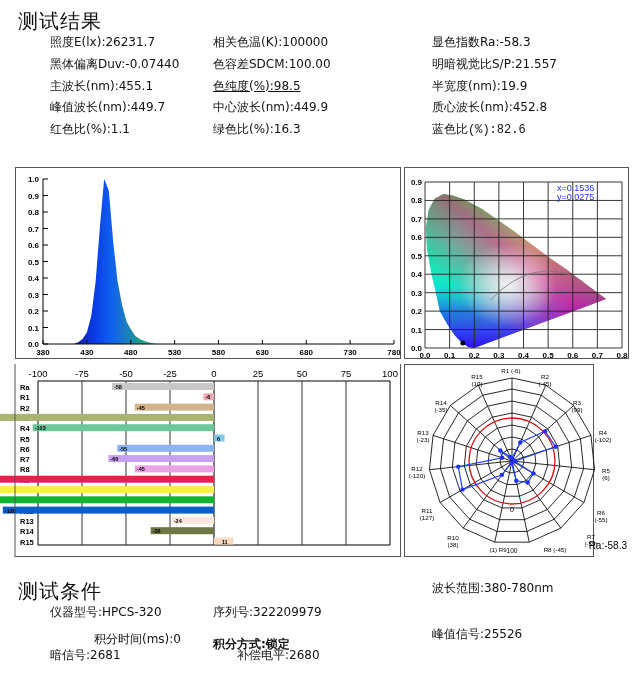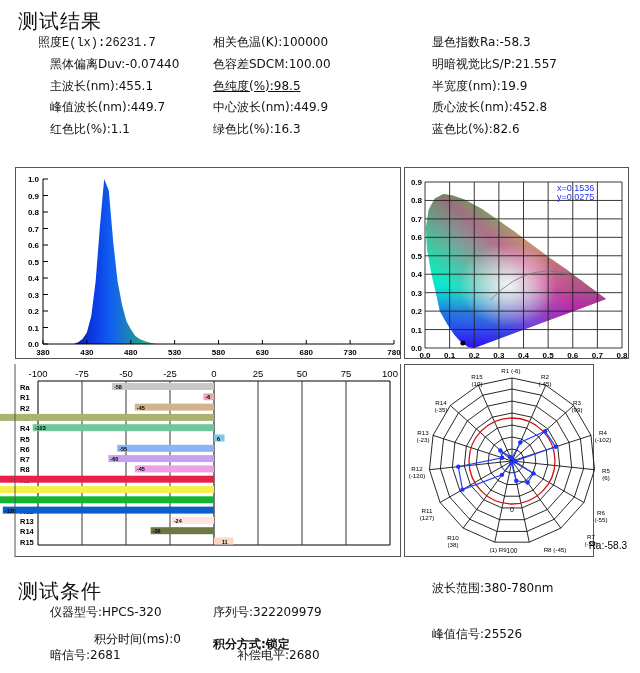--- a/index.html
+++ b/index.html
@@ -9,35 +9,35 @@
   .field { position:absolute; font-size:12px; white-space:nowrap; }
   .panel { position:absolute; border:1px solid #555; background:#fff; box-sizing:border-box; }
   .panel svg { position:absolute; left:0; top:0; }
   svg text { font-family:"Liberation Sans", sans-serif; }
 </style>
 </head>
 <body>
 
 <div class="section-title" style="top:8px;">测试结果</div>
 <div id="results-fields">
-    <div class="field" style="left: 38px; top: 34px; font-family: Liberation Mono, monospace;">照度E(lx):26231.7</div>
+    <div class="field" style="left: 50px; top: 34px;">照度E(lx):26231.7</div>
     <div class="field" style="left: 213px; top: 34px;">相关色温(K):100000</div>
     <div class="field" style="left: 432px; top: 34px;">显色指数Ra:-58.3</div>
     <div class="field" style="left: 50px; top: 55.8px;">黑体偏离Duv:-0.07440</div>
     <div class="field" style="left: 213px; top: 55.8px;">色容差SDCM:100.00</div>
     <div class="field" style="left: 432px; top: 55.8px;">明暗视觉比S/P:21.557</div>
     <div class="field" style="left: 50px; top: 77.6px;">主波长(nm):455.1</div>
     <div class="field" style="left: 213px; top: 77.6px; text-decoration: underline;">色纯度(%):98.5</div>
     <div class="field" style="left: 432px; top: 77.6px;">半宽度(nm):19.9</div>
     <div class="field" style="left: 50px; top: 99.4px;">峰值波长(nm):449.7</div>
     <div class="field" style="left: 213px; top: 99.4px;">中心波长(nm):449.9</div>
     <div class="field" style="left: 432px; top: 99.4px;">质心波长(nm):452.8</div>
     <div class="field" style="left: 50px; top: 121.2px;">红色比(%):1.1</div>
     <div class="field" style="left: 213px; top: 121.2px;">绿色比(%):16.3</div>
-    <div class="field" style="left: 432px; top: 121.2px;">蓝色比(%):82.6</div>
+    <div class="field" style="left: 432px; top: 121.2px; font-family: Liberation Mono, monospace;">蓝色比(%):82.6</div>
   </div>
 
 <div class="panel" style="left:15px;top:167px;width:386px;height:192px;">
   <svg id="spectrum-svg" width="386" height="192">
       <defs>
         <linearGradient id="specgrad" x1="57.7125" x2="141.075" y1="0" y2="0" gradientUnits="userSpaceOnUse">
           <stop offset="0" stop-color="#0a1f9a"></stop>
           <stop offset="0.25" stop-color="#0a3ce6"></stop>
           <stop offset="0.45" stop-color="#1060f0"></stop>
           <stop offset="0.6" stop-color="#1a78c8"></stop>

